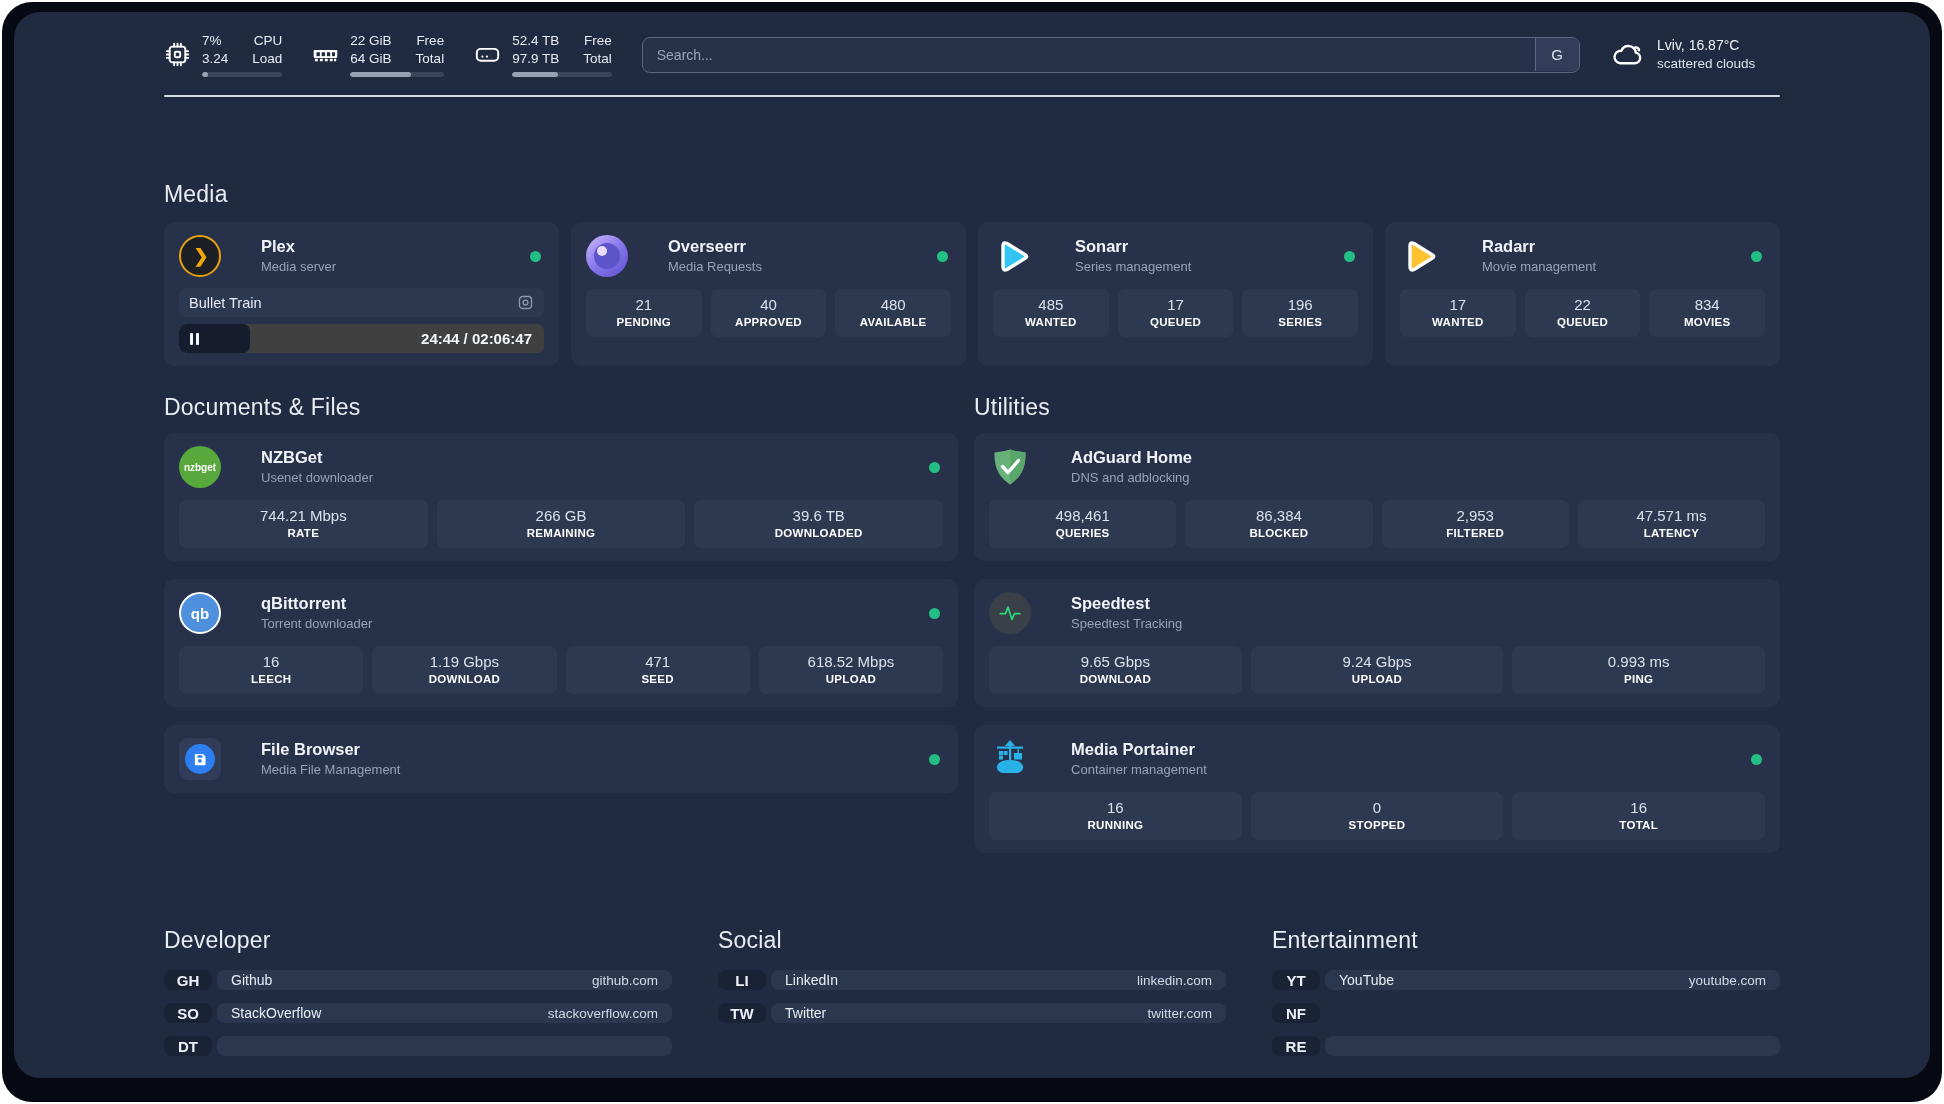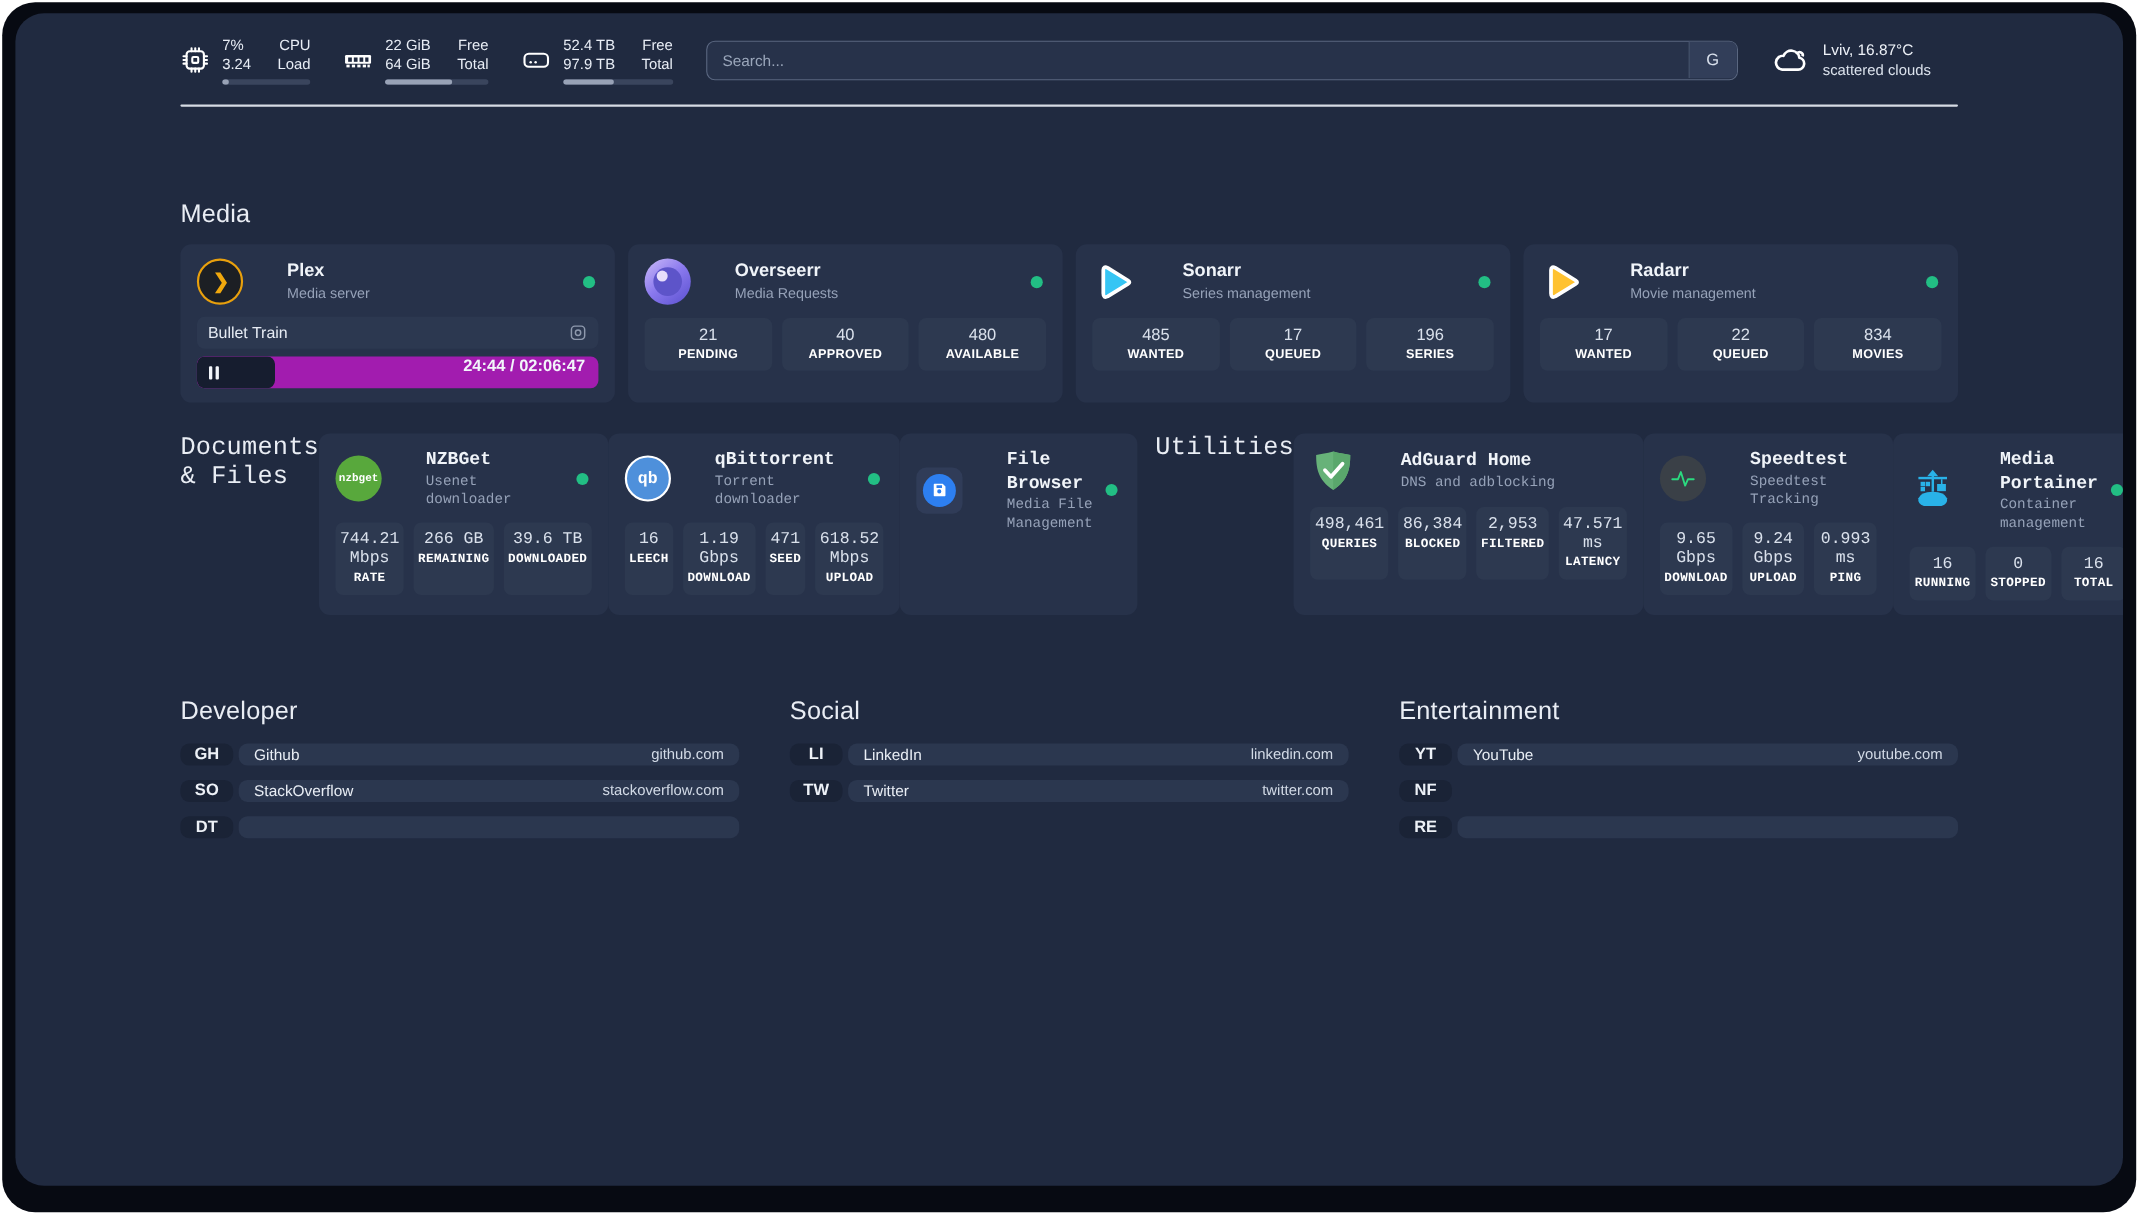--- a/index.html
+++ b/index.html
@@ -47,29 +47,29 @@
   .dot.hidden { visibility:hidden; }
 
   .stats-row { display:flex; gap:9px; margin-top:12px; }
   .stat { flex:1; background:#2d3950; border-radius:7px; text-align:center; padding:7px 4px 9px; }
   .stat .v { font-size:15px; color:#dae1ec; }
   .stat .l { font-size:11.5px; font-weight:700; color:#ffffff; margin-top:3px; letter-spacing:.3px; }
 
   
   .np-row { margin-top:11px; background:#2c3850; border-radius:7px; height:29px; display:flex; align-items:center; padding:0 10px; font-size:14.5px; color:#e7ecf4; }
   .np-cam { margin-left:auto; width:17px; height:17px; cursor:pointer; }
-  .progress-row { position:relative; margin-top:7px; background:#a21caf; border-radius:7px; height:29px; display:flex; align-items:flex-start; overflow:hidden; }
+  .progress-row { position:relative; margin-top:7px; background:#404040; border-radius:7px; height:29px; display:flex; align-items:center; overflow:hidden; }
   .elapsed { position:absolute; left:0; top:0; bottom:0; background:#161d2f; border-radius:7px; display:flex; align-items:center; padding-left:11px; }
   .pause { display:flex; gap:3px; cursor:pointer; }
   .pause i { display:block; width:3px; height:12px; background:#f2f5fa; border-radius:1px; }
   .ptime { margin-left:auto; padding-right:12px; font-size:15px; font-weight:700; color:#f2f5fa; position:relative; }
 
   
   .two-col { display:grid; grid-template-columns:1fr 1.015fr; gap:16px; margin-top:28px; }
-  .col-stack { display:flex; flex-direction:row;font-family:Liberation Mono, monospace; }
+  .col-stack { display:flex; flex-direction:column; }
   .col-stack h2 { margin:0 0 12px; }
   .col-stack .card { margin-bottom:18px; }
 
   
   .app-icon { width:42px; height:42px; border-radius:50%; display:flex; align-items:center; justify-content:center; flex:0 0 auto; position:relative; }
   .icon-plex { background:#1c1f24; border:2.5px solid #e8a00d; color:#f0a80d; font-weight:800; font-size:18px; }
   .icon-plex span { margin-left:2px; }
   .icon-overseerr { background:linear-gradient(140deg,#cdbcf8 0%,#8a79ee 48%,#5a50cf 100%); overflow:hidden; }
   .ov-inner { width:26px; height:26px; border-radius:50%; background:#5d54c9; position:relative; }
   .ov-pupil { position:absolute; left:3px; top:3px; width:10px; height:10px; border-radius:50%; background:#e7defb; }

